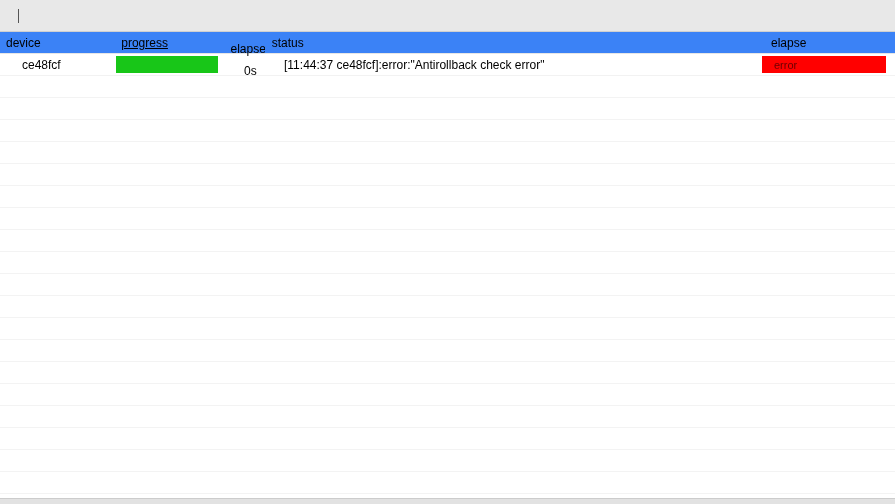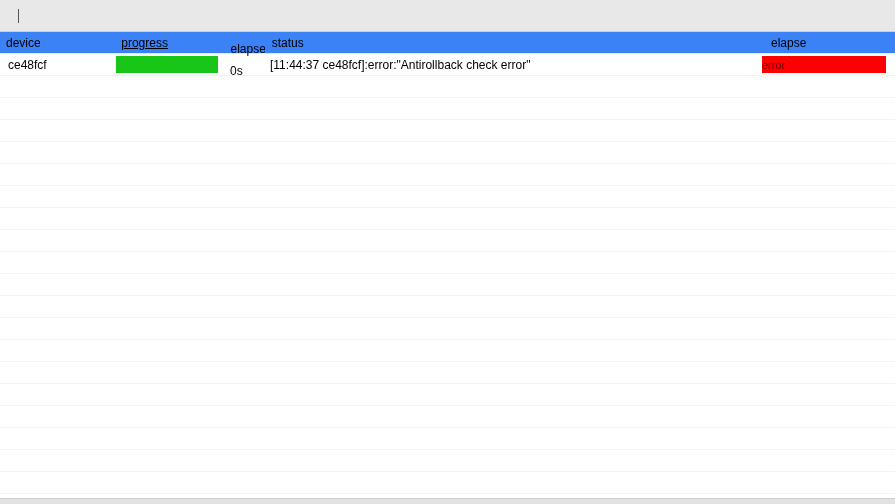--- a/index.html
+++ b/index.html
@@ -55,21 +55,21 @@
     .table-row {
       display: flex;
       height: 22px;
       align-items: center;
       border-bottom: 1px solid #f2f2f2;
     }
     .table-row.empty {
       border-bottom: 1px solid #f3f3f3;
     }
     .td {
-      padding-left: 8px;
+      padding-left: 22px;
       font-size: 12px;
       color: #000;
       overflow: hidden;
       white-space: nowrap;
     }
     .progress-cell {
       padding: 2px 4px 2px 2px;
     }
     .progress-bar {
       height: 17px;
@@ -78,21 +78,21 @@
     }
     .result-cell {
       padding: 2px 4px 2px 2px;
     }
     .result-badge {
       height: 17px;
       background: #ff0000;
       color: #6b0000;
       display: flex;
       align-items: center;
-      padding-left: 0;
+      padding-left: 12px;
       width: 100%;
       font-size: 11px;
     }
     .bottom-scroll {
       position: absolute;
       bottom: 0;
       left: 0;
       right: 0;
       height: 6px;
       background: #e2e2e2;

